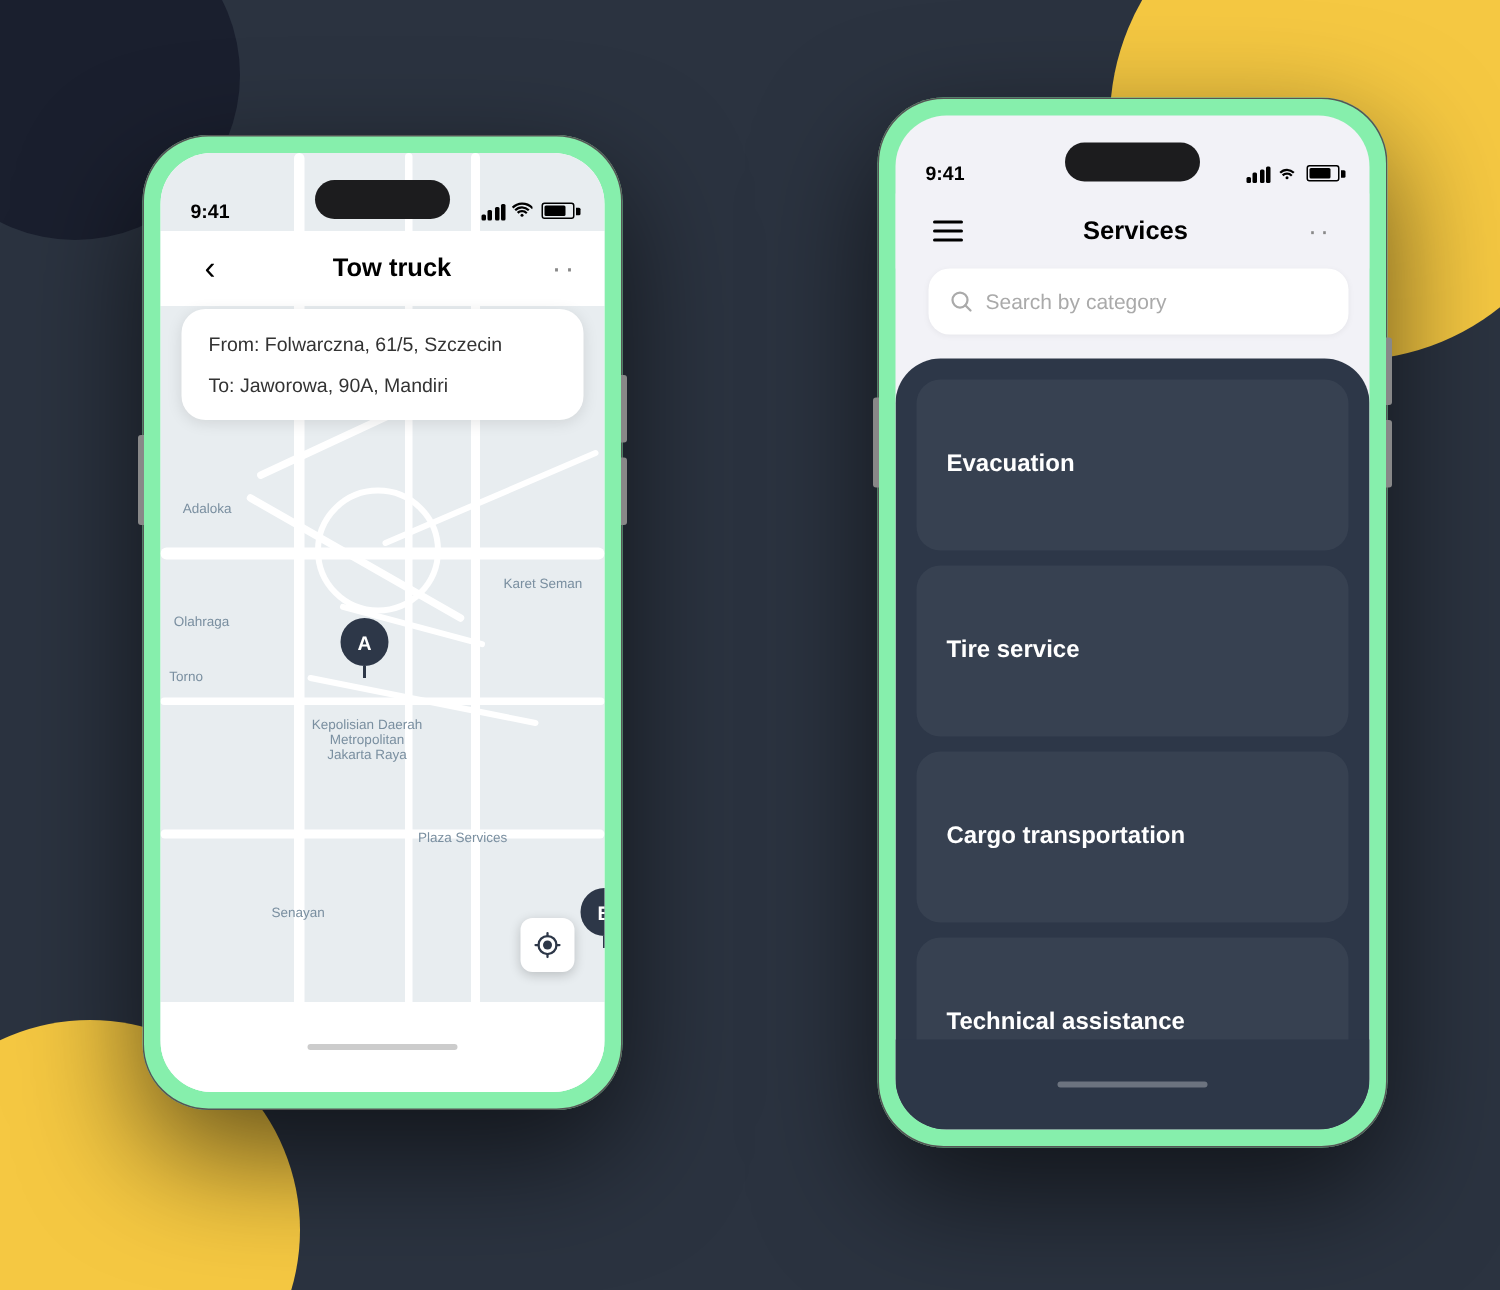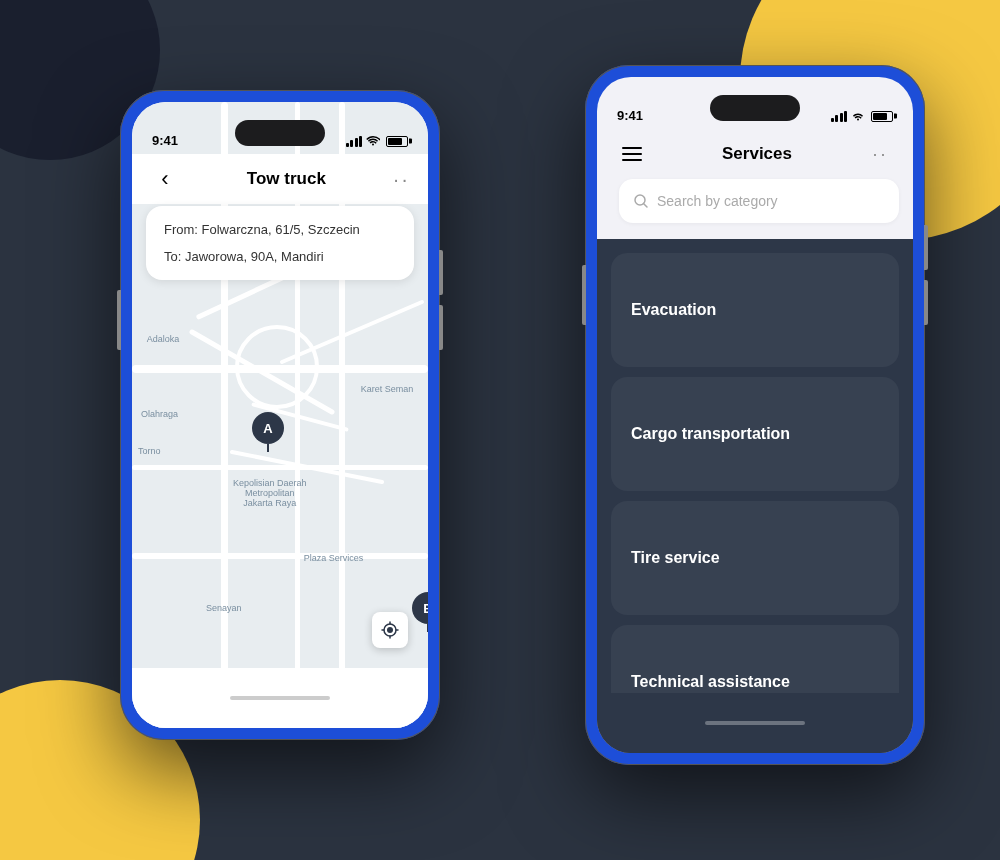--- a/index.html
+++ b/index.html
@@ -63,23 +63,22 @@
       display: flex;
       justify-content: center;
       align-items: center;
       z-index: 1;
     }
 
     
     .phone {
       position: absolute;
       border-radius: 44px;
-      background: #1d4ed8;
+      background: #86efac;
       box-shadow: 0 30px 80px rgba(0,0,0,0.6), inset 0 0 0 1px #555;
-      margin-left: 25px;
     }
 
     
     .phone-left {
       width: 320px;
       height: 650px;
       left: 95px;
       top: 90px;
       z-index: 2;
     }
@@ -453,20 +452,21 @@
       top: 162px;
       left: 0;
       right: 0;
       bottom: 0;
       background: #2d3748;
       z-index: 4;
       padding: 14px 14px;
       display: flex;
       flex-direction: column;
       gap: 10px;
+      border-radius: 30px;
     }
 
     .service-item {
       background: #374151;
       border-radius: 16px;
       padding: 22px 20px;
       cursor: pointer;
       flex: 1;
       display: flex;
       align-items: center;
@@ -670,24 +670,24 @@
           <path d="M10.5 10.5L14 14" stroke="#aaa" stroke-width="1.5" stroke-linecap="round"></path>
         </svg>
         <span class="search-placeholder">Search by category</span>
       </div>
 
       <div class="services-list">
         <div class="service-item">
           <span class="service-item-label">Evacuation</span>
         </div>
         <div class="service-item">
+          <span class="service-item-label">Tire service</span>
+        </div>
+        <div class="service-item">
           <span class="service-item-label">Cargo transportation</span>
-        </div>
-        <div class="service-item">
-          <span class="service-item-label">Tire service</span>
         </div>
         <div class="service-item">
           <span class="service-item-label">Technical assistance</span>
         </div>
       </div>
 
       <div class="bottom-bar-right">
         <div class="home-indicator" style="background:#fff;opacity:0.3;"></div>
       </div>
     </div>

